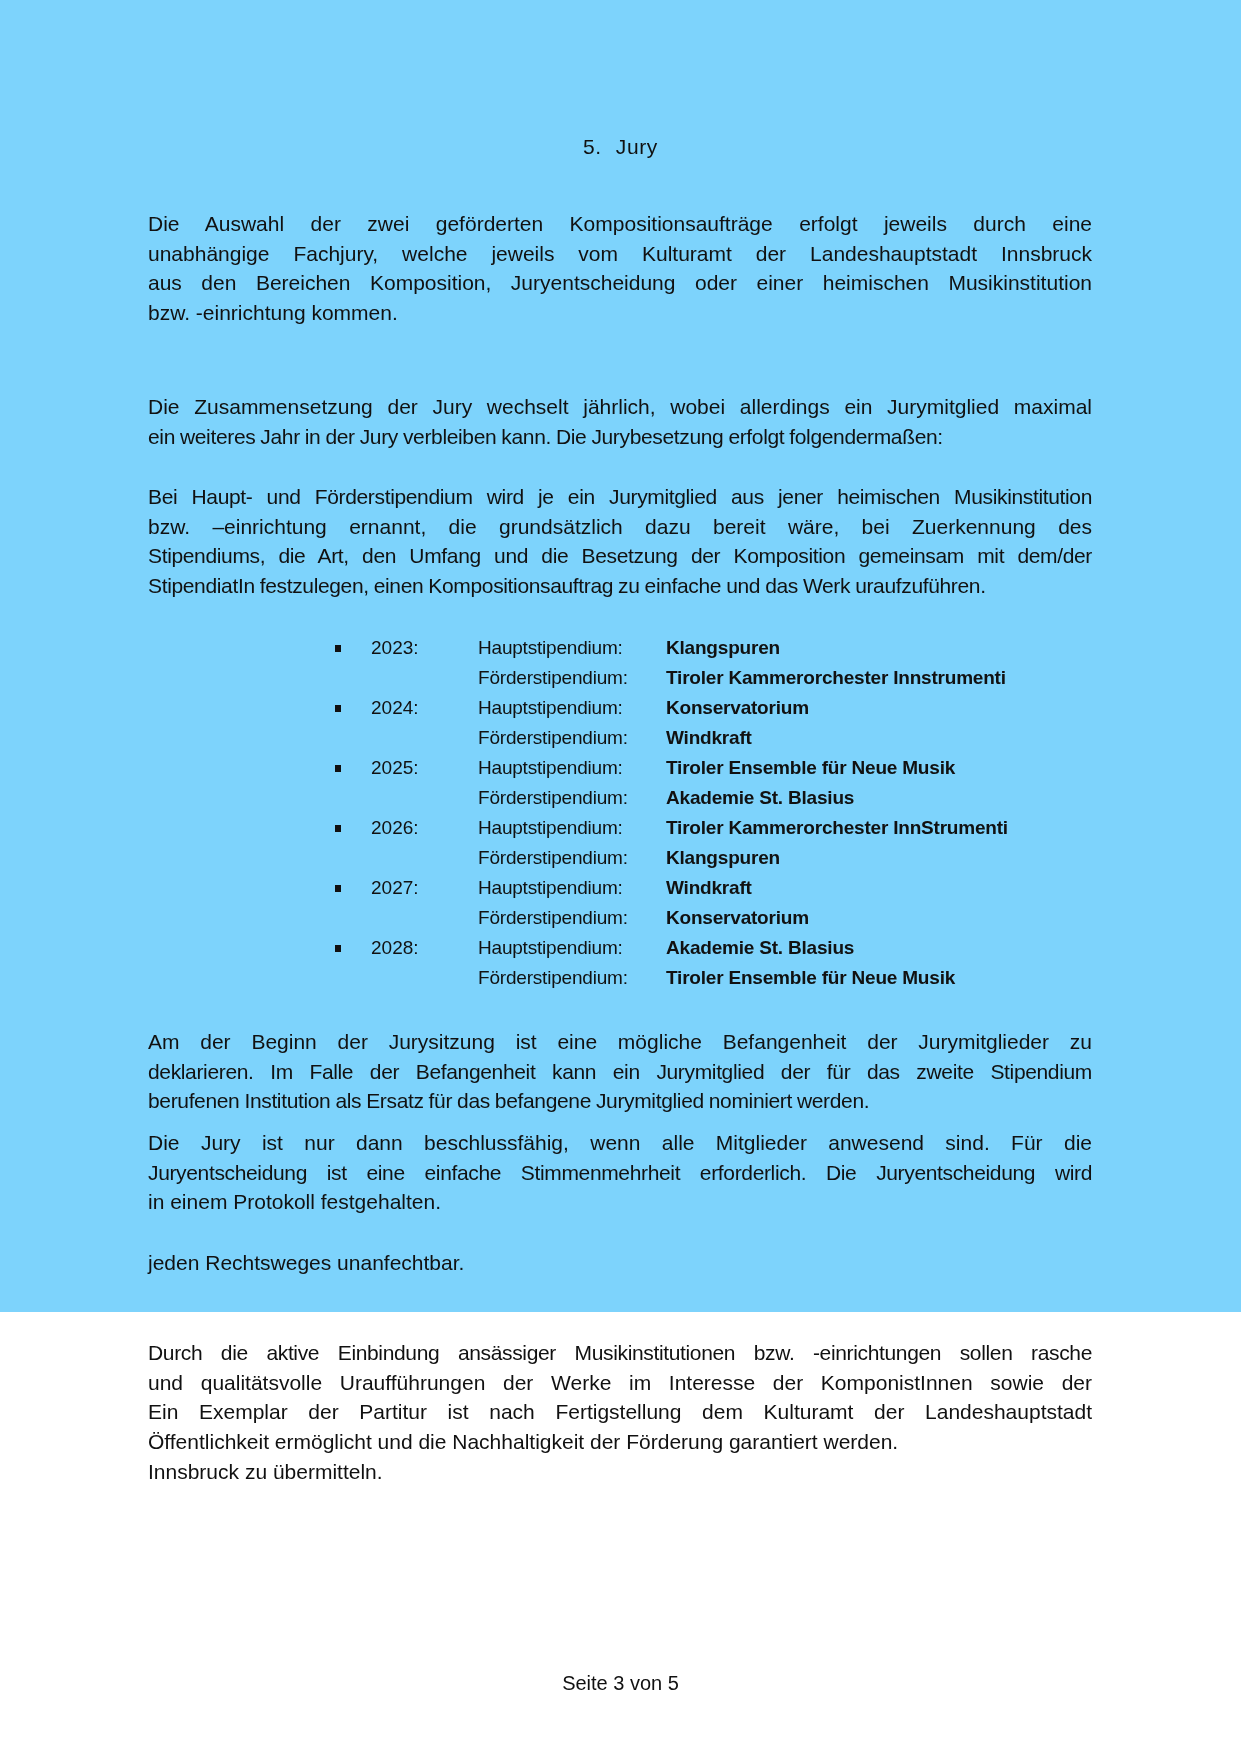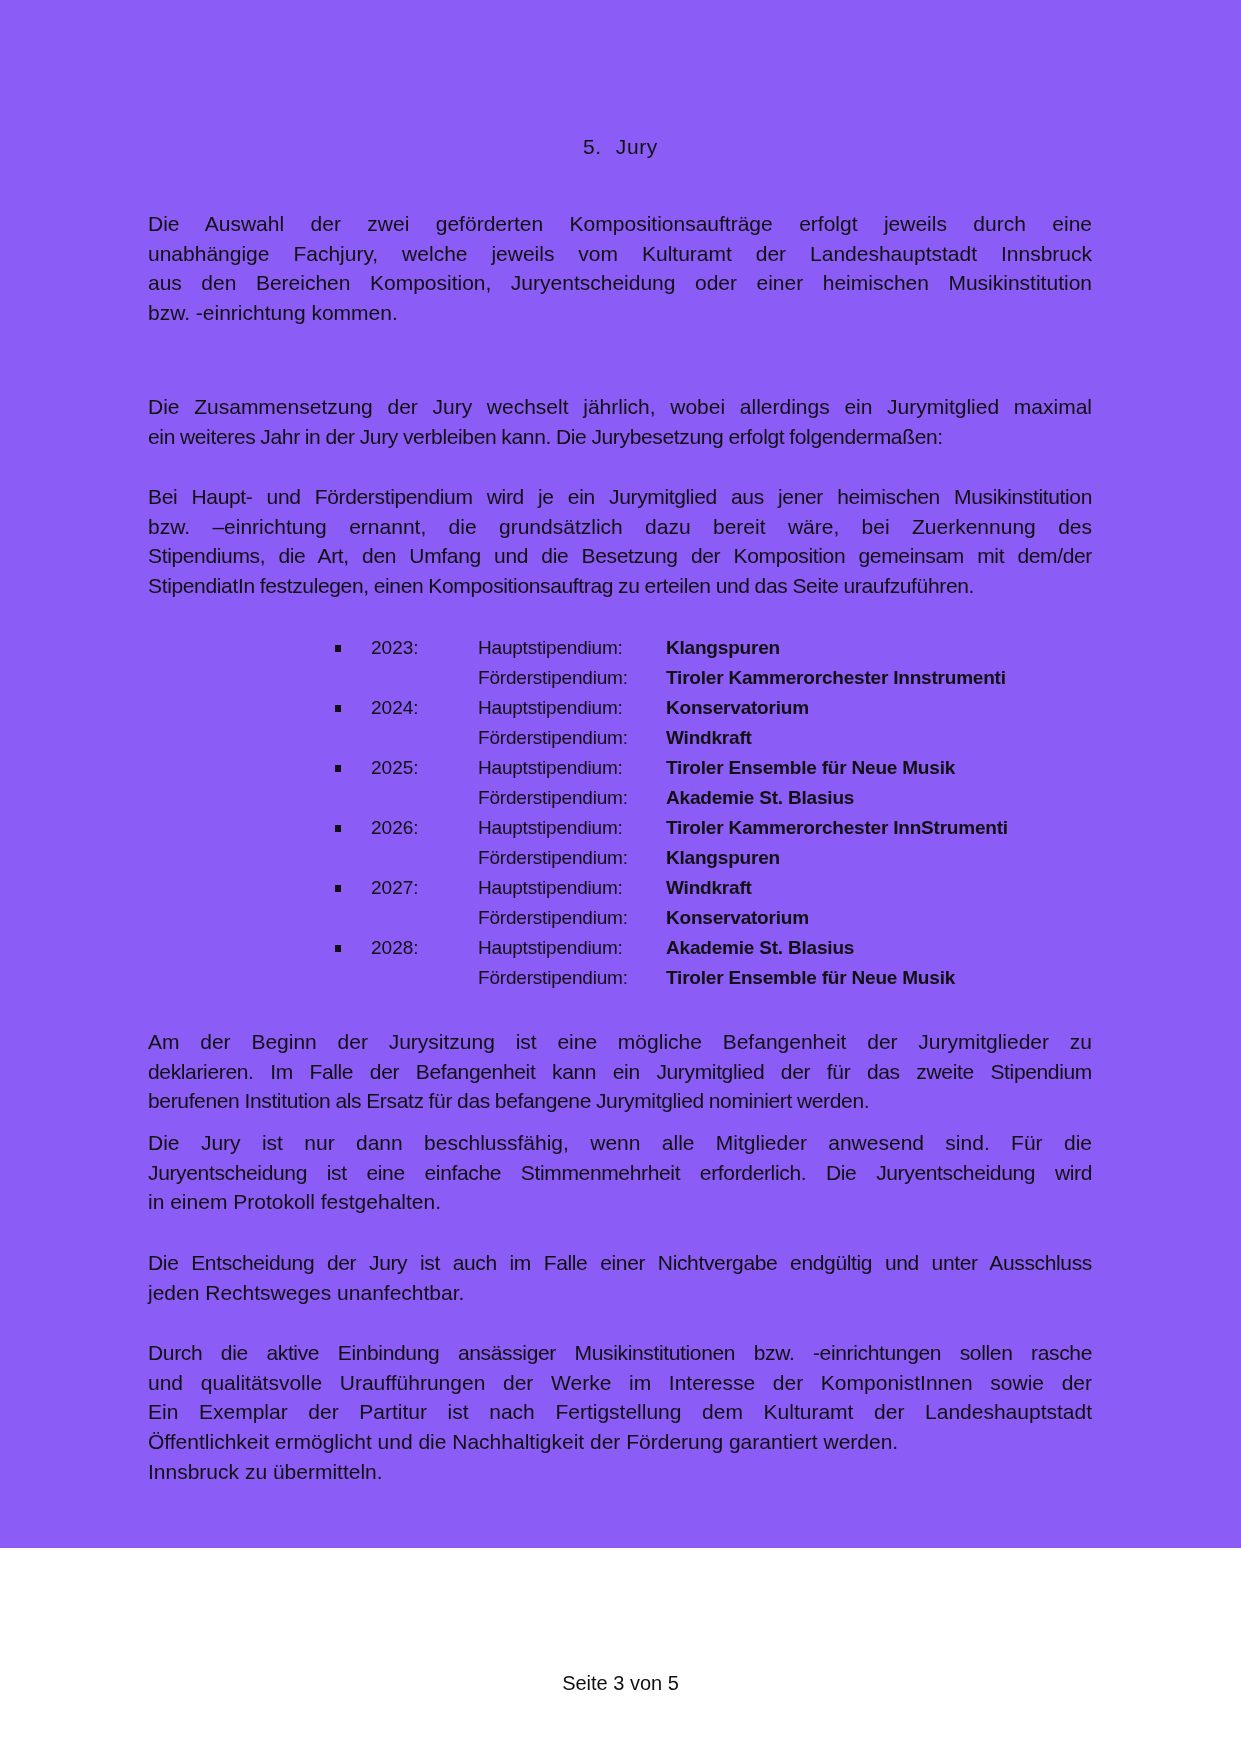--- a/index.html
+++ b/index.html
@@ -12,22 +12,22 @@
       height: 1754px;
       position: relative;
       overflow: hidden;
       font-family: "Liberation Sans", "DejaVu Sans", sans-serif;
       color: #111111;
     }
     .page {
       position: absolute;
       left: 0; top: 0;
       width: 1241px;
-      height: 1548px;
-      background: #8b5cf6;
+      height: 1312px;
+      background: #7dd3fc;
     }
     .heading {
       position: absolute;
       left: 0;
       width: 1241px;
       top: 132px;
       text-align: center;
       font-size: 21px;
       line-height: 30px;
       letter-spacing: 0.6px;
@@ -127,21 +127,21 @@
 
   <div class="para" style="top:392px;">
     <span class="line">Die Zusammensetzung der Jury wechselt jährlich, wobei allerdings ein Jurymitglied maximal</span>
     <span class="line last tight">ein weiteres Jahr in der Jury verbleiben kann. Die Jurybesetzung erfolgt folgendermaßen:</span>
   </div>
 
   <div class="para" style="top:482px;">
     <span class="line tight">Bei Haupt- und Förderstipendium wird je ein Jurymitglied aus jener heimischen Musikinstitution</span>
     <span class="line">bzw. –einrichtung ernannt, die grundsätzlich dazu bereit wäre, bei Zuerkennung des</span>
     <span class="line tight">Stipendiums, die Art, den Umfang und die Besetzung der Komposition gemeinsam mit dem/der</span>
-    <span class="line last tight">StipendiatIn festzulegen, einen Kompositionsauftrag zu erteilen und das Seite uraufzuführen.</span>
+    <span class="line last tight">StipendiatIn festzulegen, einen Kompositionsauftrag zu einfache und das Werk uraufzuführen.</span>
   </div>
 
   <ul class="list">
     <li class="row">
       <span class="bullet"></span>
       <span class="year">2023:</span>
       <span class="label">Hauptstipendium:</span>
       <span class="value">Klangspuren</span>
     </li>
     <li class="row">
@@ -211,21 +211,20 @@
     <span class="line last tight">berufenen Institution als Ersatz für das befangene Jurymitglied nominiert werden.</span>
   </div>
 
   <div class="para" style="top:1128px;">
     <span class="line">Die Jury ist nur dann beschlussfähig, wenn alle Mitglieder anwesend sind. Für die</span>
     <span class="line tight">Juryentscheidung ist eine einfache Stimmenmehrheit erforderlich. Die Juryentscheidung wird</span>
     <span class="line last">in einem Protokoll festgehalten.</span>
   </div>
 
   <div class="para" style="top:1248px;">
-    <span class="line tight">Die Entscheidung der Jury ist auch im Falle einer Nichtvergabe endgültig und unter Ausschluss</span>
     <span class="line last">jeden Rechtsweges unanfechtbar.</span>
   </div>
 
   <div class="para" style="top:1338px;">
     <span class="line tight">Durch die aktive Einbindung ansässiger Musikinstitutionen bzw. -einrichtungen sollen rasche</span>
     <span class="line">und qualitätsvolle Uraufführungen der Werke im Interesse der KomponistInnen sowie der</span>
     <span class="line">Ein Exemplar der Partitur ist nach Fertigstellung dem Kulturamt der Landeshauptstadt</span>
     <span class="line last">Öffentlichkeit ermöglicht und die Nachhaltigkeit der Förderung garantiert werden.</span>
     <span class="line last">Innsbruck zu übermitteln.</span>
   </div>

